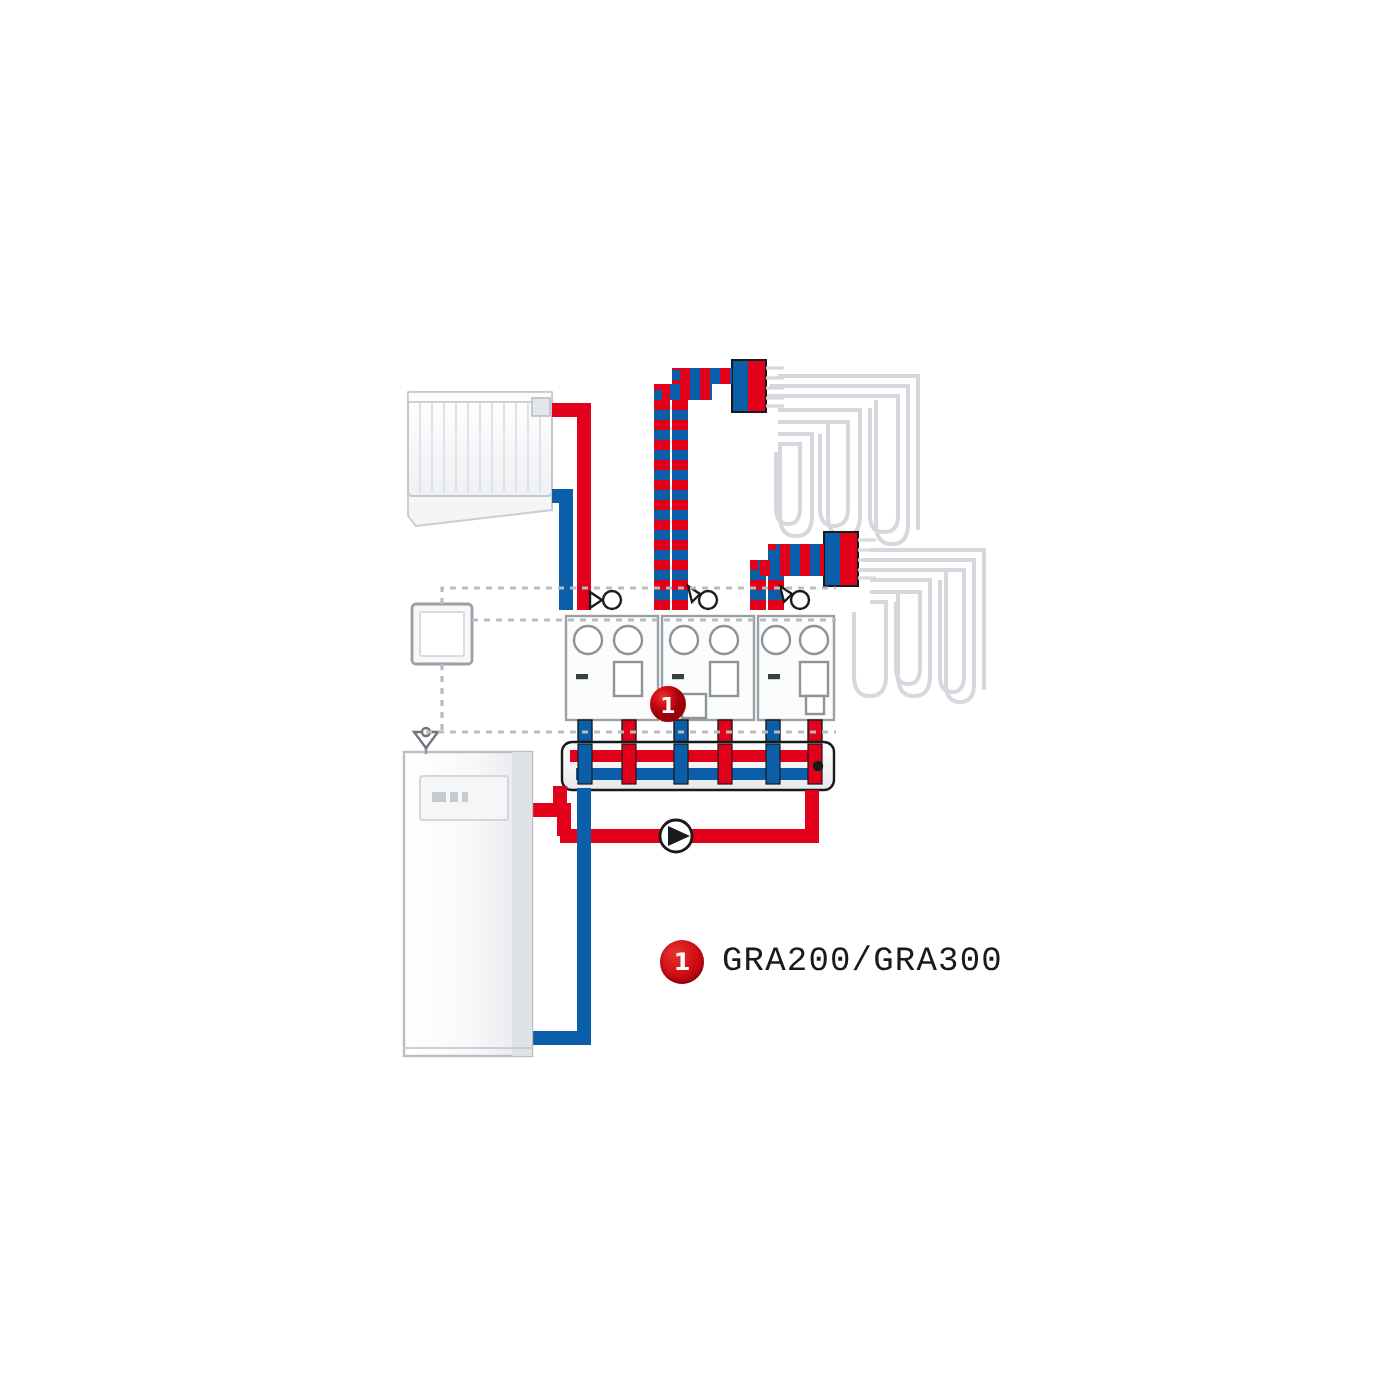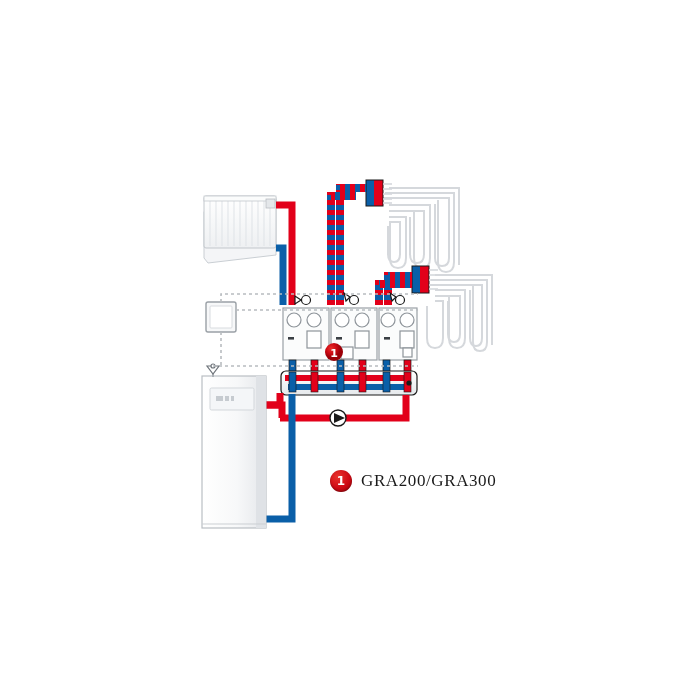--- a/index.html
+++ b/index.html
@@ -6,21 +6,21 @@
   body{width:700px;height:700px;overflow:hidden;
        font-family:"DejaVu Sans","Liberation Sans",sans-serif;}
   #stage{position:relative;width:700px;height:700px;background:#fff;}
   svg.diagram{position:absolute;left:0;top:0;width:700px;height:700px;display:block;}
   .legend{position:absolute;left:330px;top:470px;display:flex;align-items:center;gap:9px;}
   .legend-badge{width:22px;height:22px;border-radius:50%;
       background:radial-gradient(circle at 35% 30%,#e8322c 0%,#cf0a14 55%,#9c0008 100%);
       color:#fff;font-size:12px;font-weight:bold;line-height:22px;text-align:center;
       box-shadow:inset 0 -1px 2px rgba(0,0,0,.35);}
   .legend-text{font-size:17px;letter-spacing:.6px;color:#1a1a1a;
-      font-family:Liberation Serif, serif;}
+      font-family:Liberation Mono, monospace;}
 </style>
 </head>
 <body>
 
 <div id="stage">
 
 <svg class="diagram" viewBox="0 0 700 700">
   <defs>
     <linearGradient id="gCase" x1="0" y1="0" x2="1" y2="0">
       <stop offset="0" stop-color="#ffffff"></stop>

